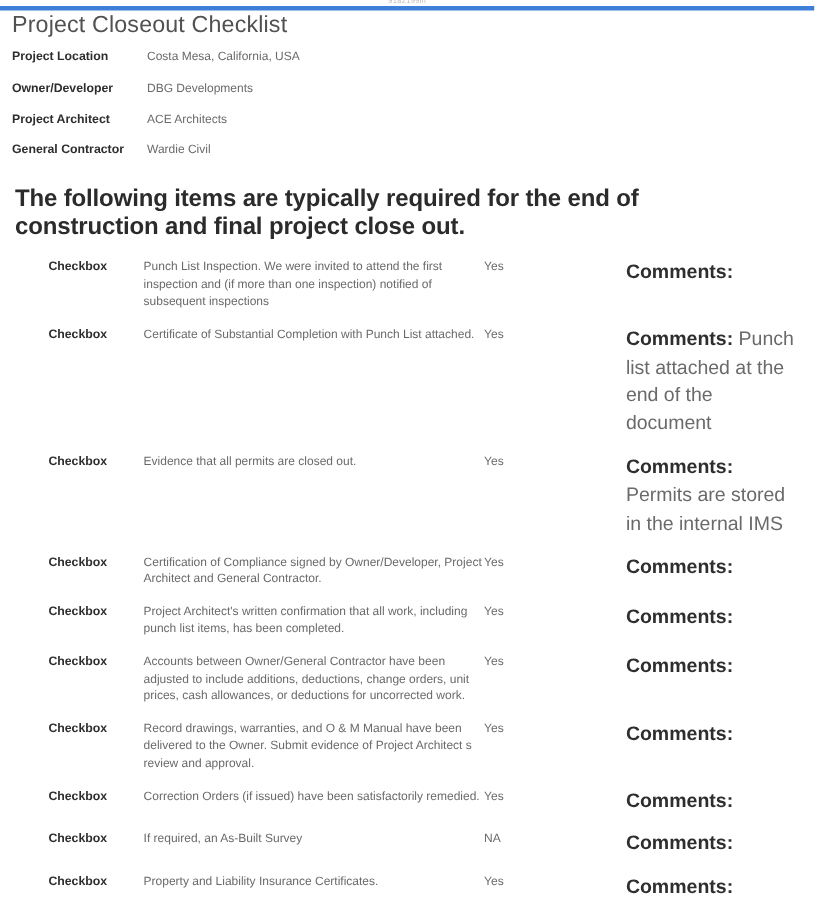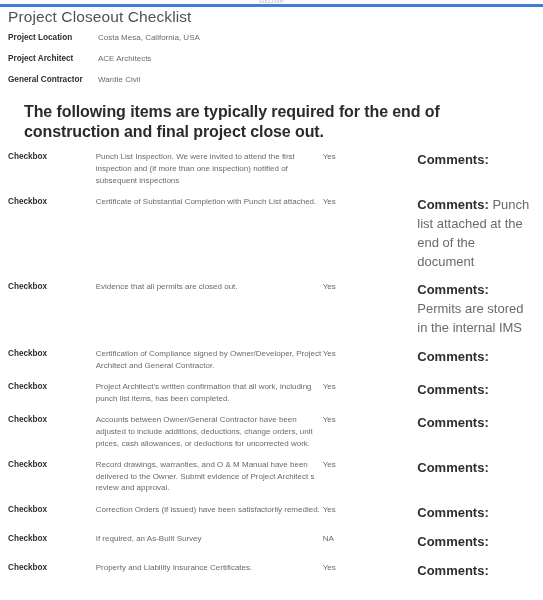--- a/index.html
+++ b/index.html
@@ -83,40 +83,41 @@
   .meta .m-value .afn-main { margin-right: 10px; }
   .meta .m-value .afn-suffix { color: #6a6a6a; }
 
   
   .section-heading {
     font-size: 16px;
     font-weight: bold;
     color: #2b2b2b;
     line-height: 1.22;
     letter-spacing: -.1px;
-    margin: 8px 0 10px 16px;
+    margin: 8px 0 10px 2px;
     max-width: 470px;
   }
 
   
   .checklist {
     width: 100%;
     border-collapse: collapse;
   }
   .checklist tr { vertical-align: top; }
   .checklist td {
     padding: 0 0 10px 0;
     line-height: 1.45;
   }
   .col-checkbox {
     width: 88px;
     font-size: 8.2px;
     font-weight: bold;
     color: #2e2e2e;
     padding-right: 6px;
+    text-align: center;
   }
   .col-item {
     width: 228px;
     font-size: 8px;
     color: #6a6a6a;
     padding-right: 12px;
   }
   .col-status {
     width: 95px;
     font-size: 8px;
@@ -146,20 +147,24 @@
 
     <div class="doc-title">Project Closeout Checklist</div>
 
     <table class="meta">
       <tbody>
           <tr>
             <td class="m-label">Project Location</td>
             <td class="m-value"><span class="afn-main">Costa Mesa, California, USA</span></td>
           </tr>
           <tr>
+            <td class="m-label">Owner/Developer</td>
+            <td class="m-value"><span class="afn-main">DBG Developments</span></td>
+          </tr>
+          <tr>
             <td class="m-label">Project Architect</td>
             <td class="m-value"><span class="afn-main">ACE Architects</span></td>
           </tr>
           <tr>
             <td class="m-label">General Contractor</td>
             <td class="m-value"><span class="afn-main">Wardie Civil</span></td>
           </tr>
         </tbody>
     </table>
 

